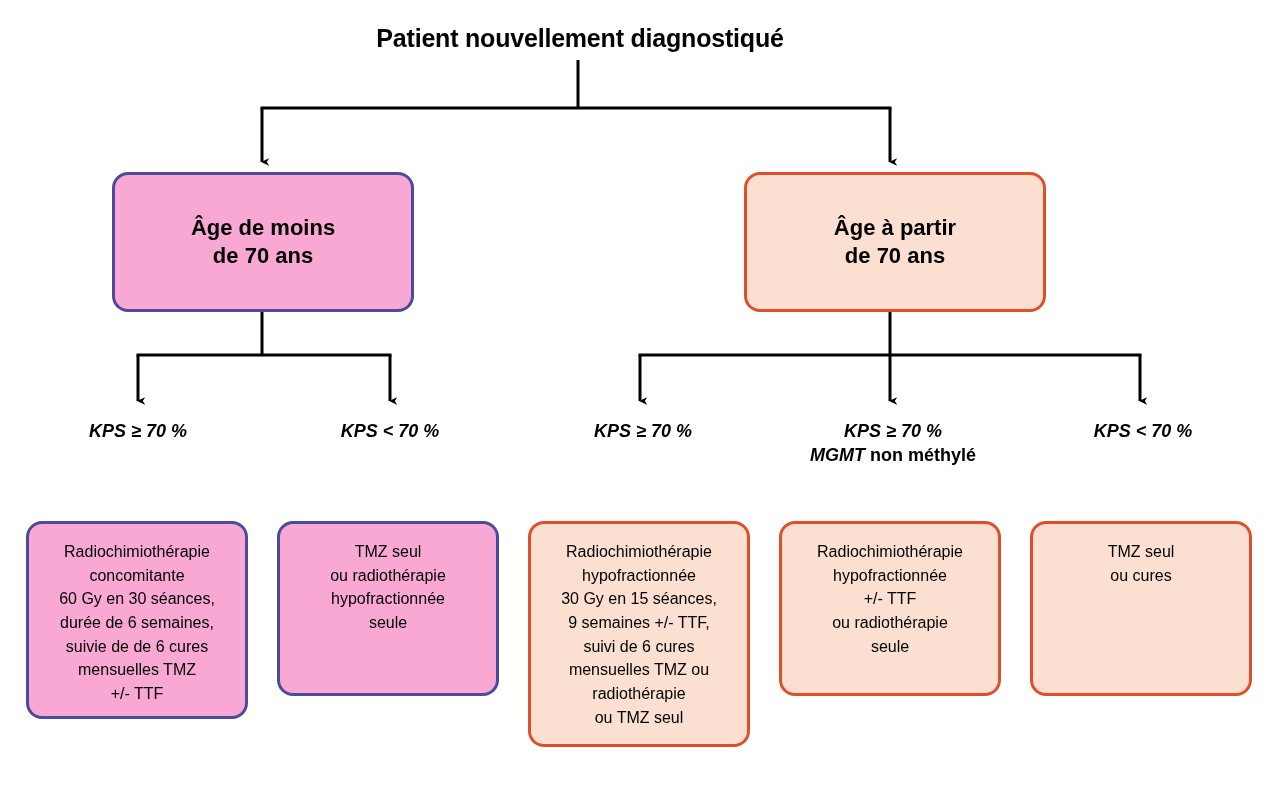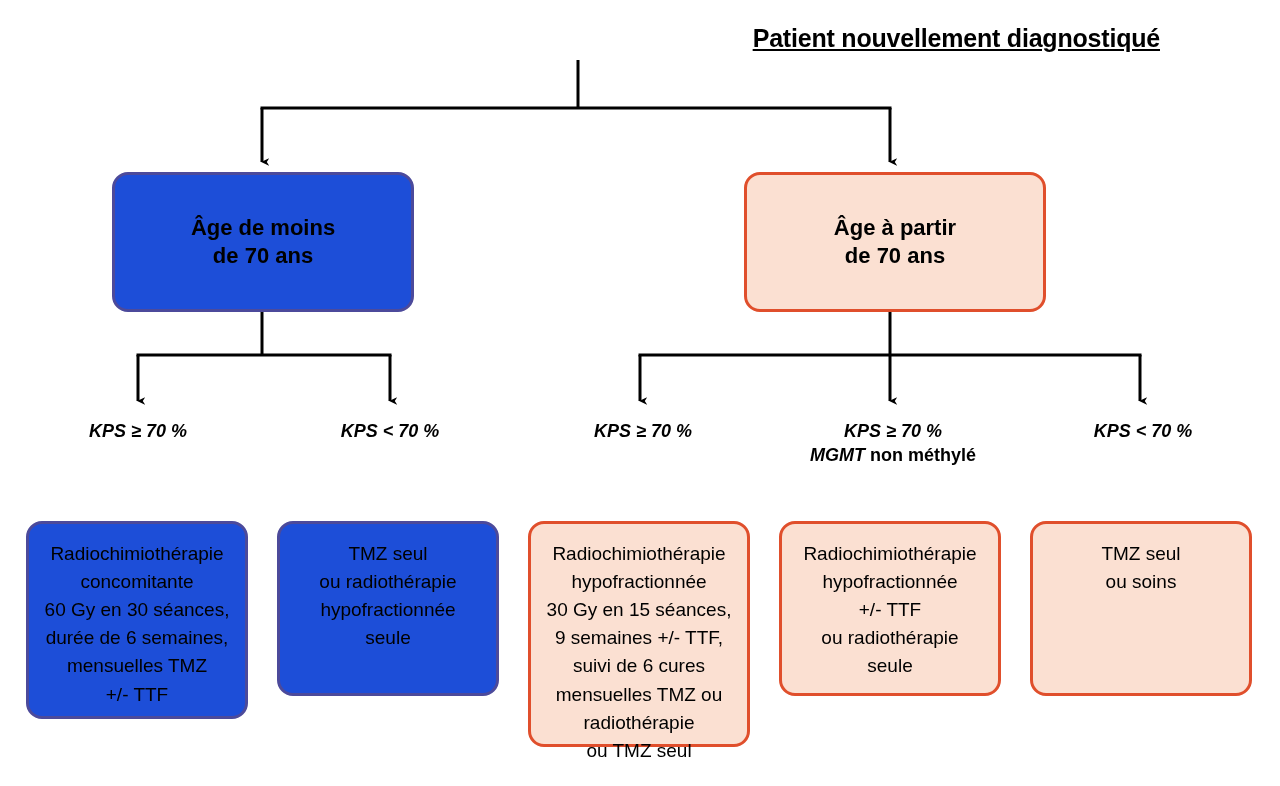--- a/index.html
+++ b/index.html
@@ -28,44 +28,43 @@
     height: 786px;
     pointer-events: none;
   }
 
   
   .title {
     position: absolute;
     left: 0;
     top: 24px;
     width: 1160px;
-    text-align: right;
+    text-align: center;
     font-size: 25px;
     font-weight: bold;
     letter-spacing: -0.2px;
     white-space: nowrap;
-    text-decoration: underline;
   }
 
   
   .decision-box {
     position: absolute;
     box-sizing: border-box;
     border-radius: 16px;
     border-width: 3px;
     border-style: solid;
     display: flex;
     align-items: center;
     justify-content: center;
     text-align: center;
     font-size: 22px;
     font-weight: bold;
     line-height: 1.28;
   }
-  .purple { background: #1d4ed8; border-color: #4c4a9b; }
+  .purple { background: #f9a8d4; border-color: #4c4a9b; }
   .orange { background: #fbe0d2; border-color: #e04f2c; }
 
   #box-age-under { left: 112px; top: 172px; width: 302px; height: 140px; }
   #box-age-over  { left: 736px; top: 172px; width: 302px; height: 140px; margin-left: 8px; }
 
   
   .criteria {
     position: absolute;
     text-align: center;
     font-size: 18px;
@@ -86,21 +85,21 @@
   .treatment-box {
     position: absolute;
     box-sizing: border-box;
     border-radius: 16px;
     border-width: 3px;
     border-style: solid;
     display: flex;
     align-items: flex-start;
     justify-content: center;
     text-align: center;
-    font-size: 19px;
+    font-size: 16px;
     line-height: 1.48;
   }
   .treatment-box .inner {
     padding-top: 16px;
     width: 100%;
   }
 
   #tx-1 { left: 26px;   top: 521px; width: 222px; height: 198px; }
   #tx-2 { left: 277px;  top: 521px; width: 222px; height: 175px; }
   #tx-3 { left: 528px;  top: 521px; width: 222px; height: 226px; }
@@ -192,20 +191,21 @@
       <span class="itl">&lt; 70 %</span>
     </div>
   </div>
 
   <div class="treatment-box purple" id="tx-1">
     <div class="inner">
         <div>Radiochimiothérapie</div>
         <div>concomitante</div>
         <div>60 Gy en 30 séances,</div>
         <div>durée de 6 semaines,</div>
+        <div>suivie de de 6 cures</div>
         <div>mensuelles TMZ</div>
         <div>+/- TTF</div>
       </div>
   </div>
   <div class="treatment-box purple" id="tx-2">
     <div class="inner">
         <div>TMZ seul</div>
         <div>ou radiothérapie</div>
         <div>hypofractionnée</div>
         <div>seule</div>
@@ -228,17 +228,17 @@
         <div>Radiochimiothérapie</div>
         <div>hypofractionnée</div>
         <div>+/- TTF</div>
         <div>ou radiothérapie</div>
         <div>seule</div>
       </div>
   </div>
   <div class="treatment-box orange" id="tx-5">
     <div class="inner">
         <div>TMZ seul</div>
-        <div>ou soins</div>
+        <div>ou cures</div>
       </div>
   </div>
 
 </div>
 
 </body></html>

